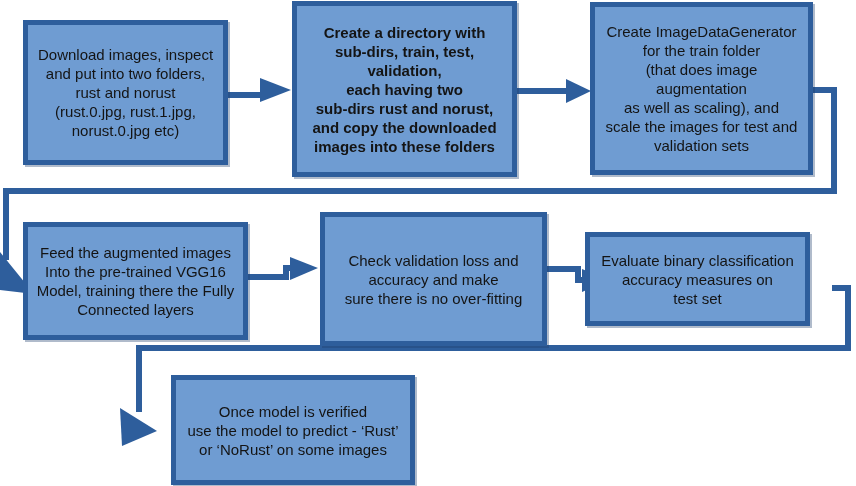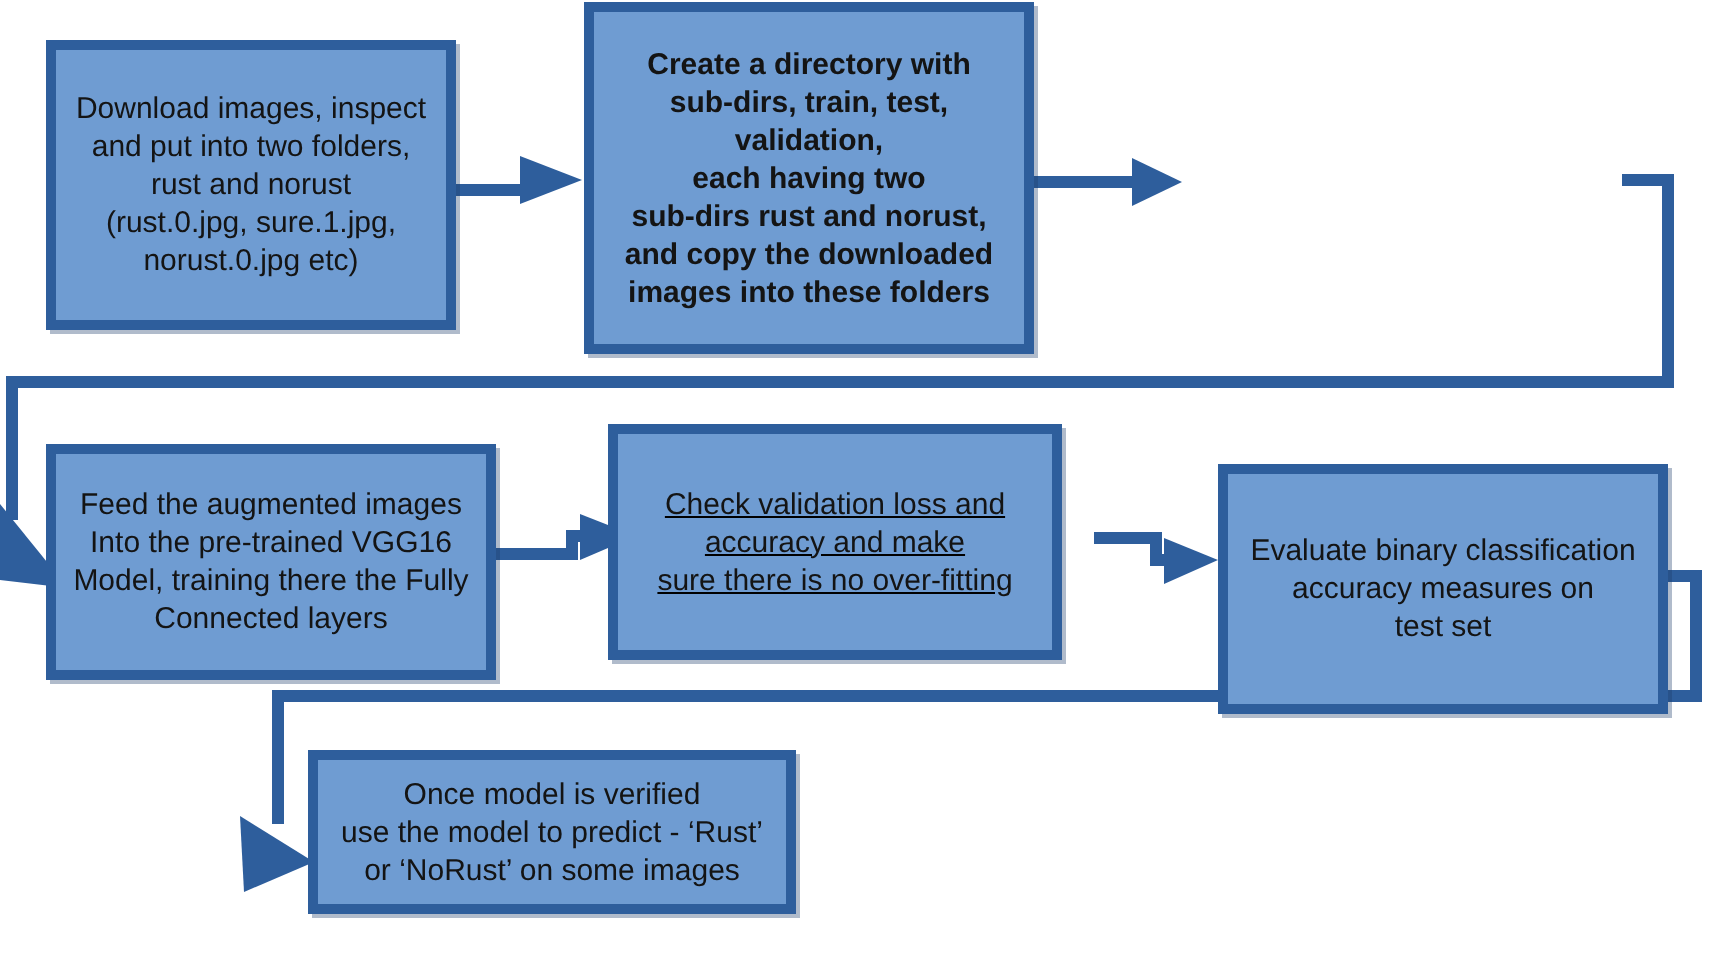--- a/index.html
+++ b/index.html
@@ -30,23 +30,23 @@
     color:var(--text);
     font-size:15px;
     line-height:19px;
     white-space:pre-line;
     padding:2px 4px;
   }
   #b1{left:23px;  top:20px;  width:205px; height:145px;}
   #b2{left:292px; top:1px;   width:225px; height:176px;font-weight:bold;}
   #b3{left:590px; top:2px;   width:223px; height:173px;}
   #b4{left:23px;  top:222px; width:225px; height:118px;}
-  #b5{left:304px; top:212px; width:227px; height:118px;text-decoration:underline;}
-  #b6{left:609px; top:232px; width:225px; height:125px;}
-  #b7{left:154px; top:375px; width:244px; height:82px;}
+  #b5{left:320px; top:212px; width:227px; height:134px;}
+  #b6{left:585px; top:232px; width:225px; height:94px;}
+  #b7{left:171px; top:375px; width:244px; height:110px;}
   #connectors{
     position:absolute;left:0;top:0;width:856px;height:486px;
     pointer-events:none;
   }
   #connectors path{
     fill:none;stroke:var(--connector);stroke-width:6;
   }
   #connectors polygon{
     fill:var(--connector);stroke:none;
   }
@@ -74,33 +74,41 @@
     <polygon points="582,269 582,292 609,280"></polygon>
 
     <path d="M 832 288 H 848 V 348 H 139 V 412"></path>
     <polygon points="120,408 122,446 157,431"></polygon>
   </svg>
 
   <div id="b1" class="flow-box">
     <div class="box-text">Download images, inspect
 and put into two folders,
 rust and norust
-(rust.0.jpg, sure.1.jpg,
+(rust.0.jpg, rust.1.jpg,
 norust.0.jpg etc)</div>
   </div>
 
   <div id="b2" class="flow-box">
     <div class="box-text">Create a directory with
 sub-dirs, train, test, validation,
 each having two
 sub-dirs rust and norust,
 and copy the downloaded
 images into these folders</div>
   </div>
 
+  <div id="b3" class="flow-box">
+    <div class="box-text">Create ImageDataGenerator
+for the train folder
+(that does image augmentation
+as well as scaling), and
+scale the images for test and
+validation sets</div>
+  </div>
 
   <div id="b4" class="flow-box">
     <div class="box-text">Feed the augmented images
 Into the pre-trained VGG16
 Model, training there the Fully
 Connected layers</div>
   </div>
 
   <div id="b5" class="flow-box">
     <div class="box-text">Check validation loss and

